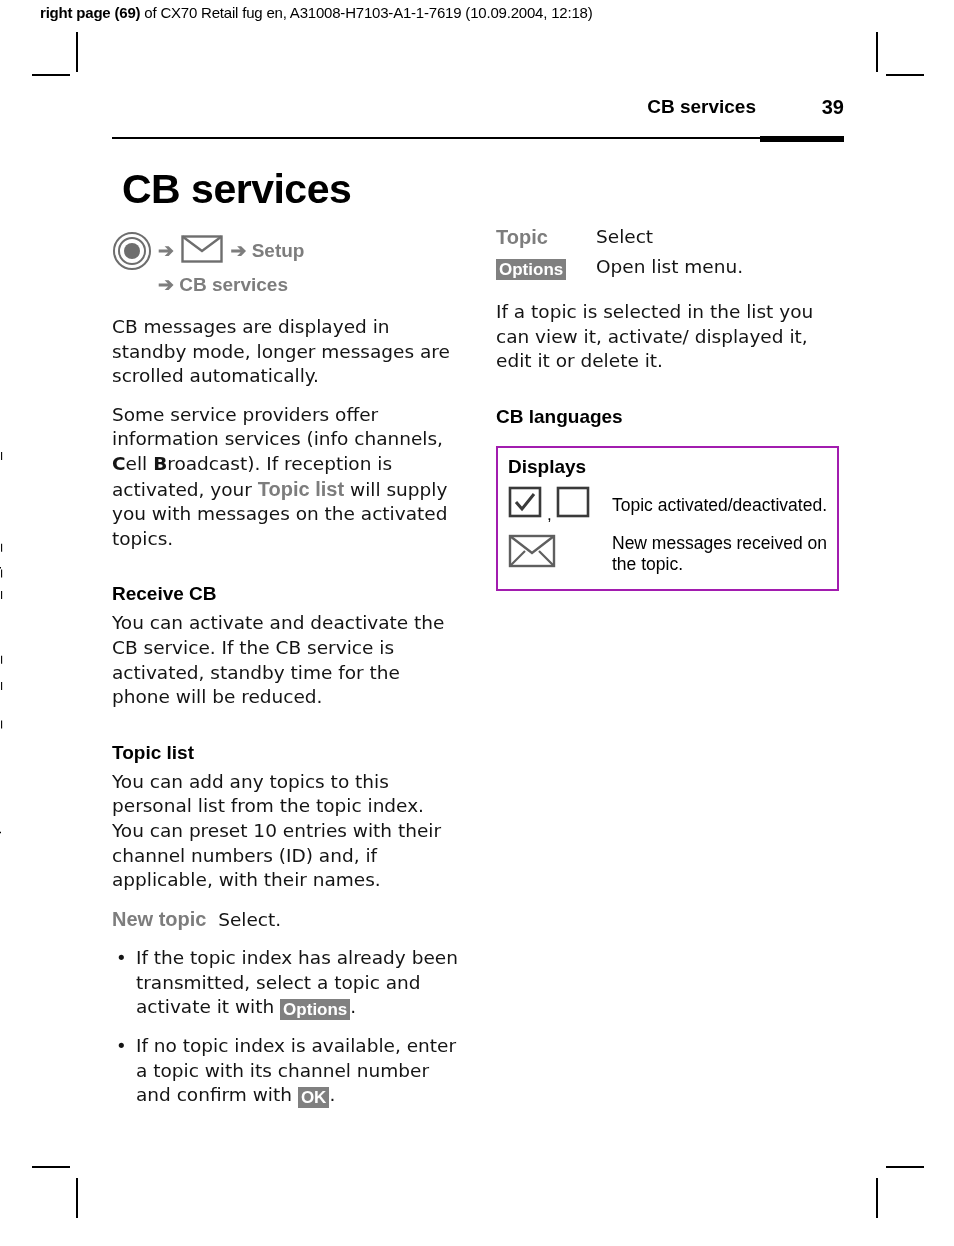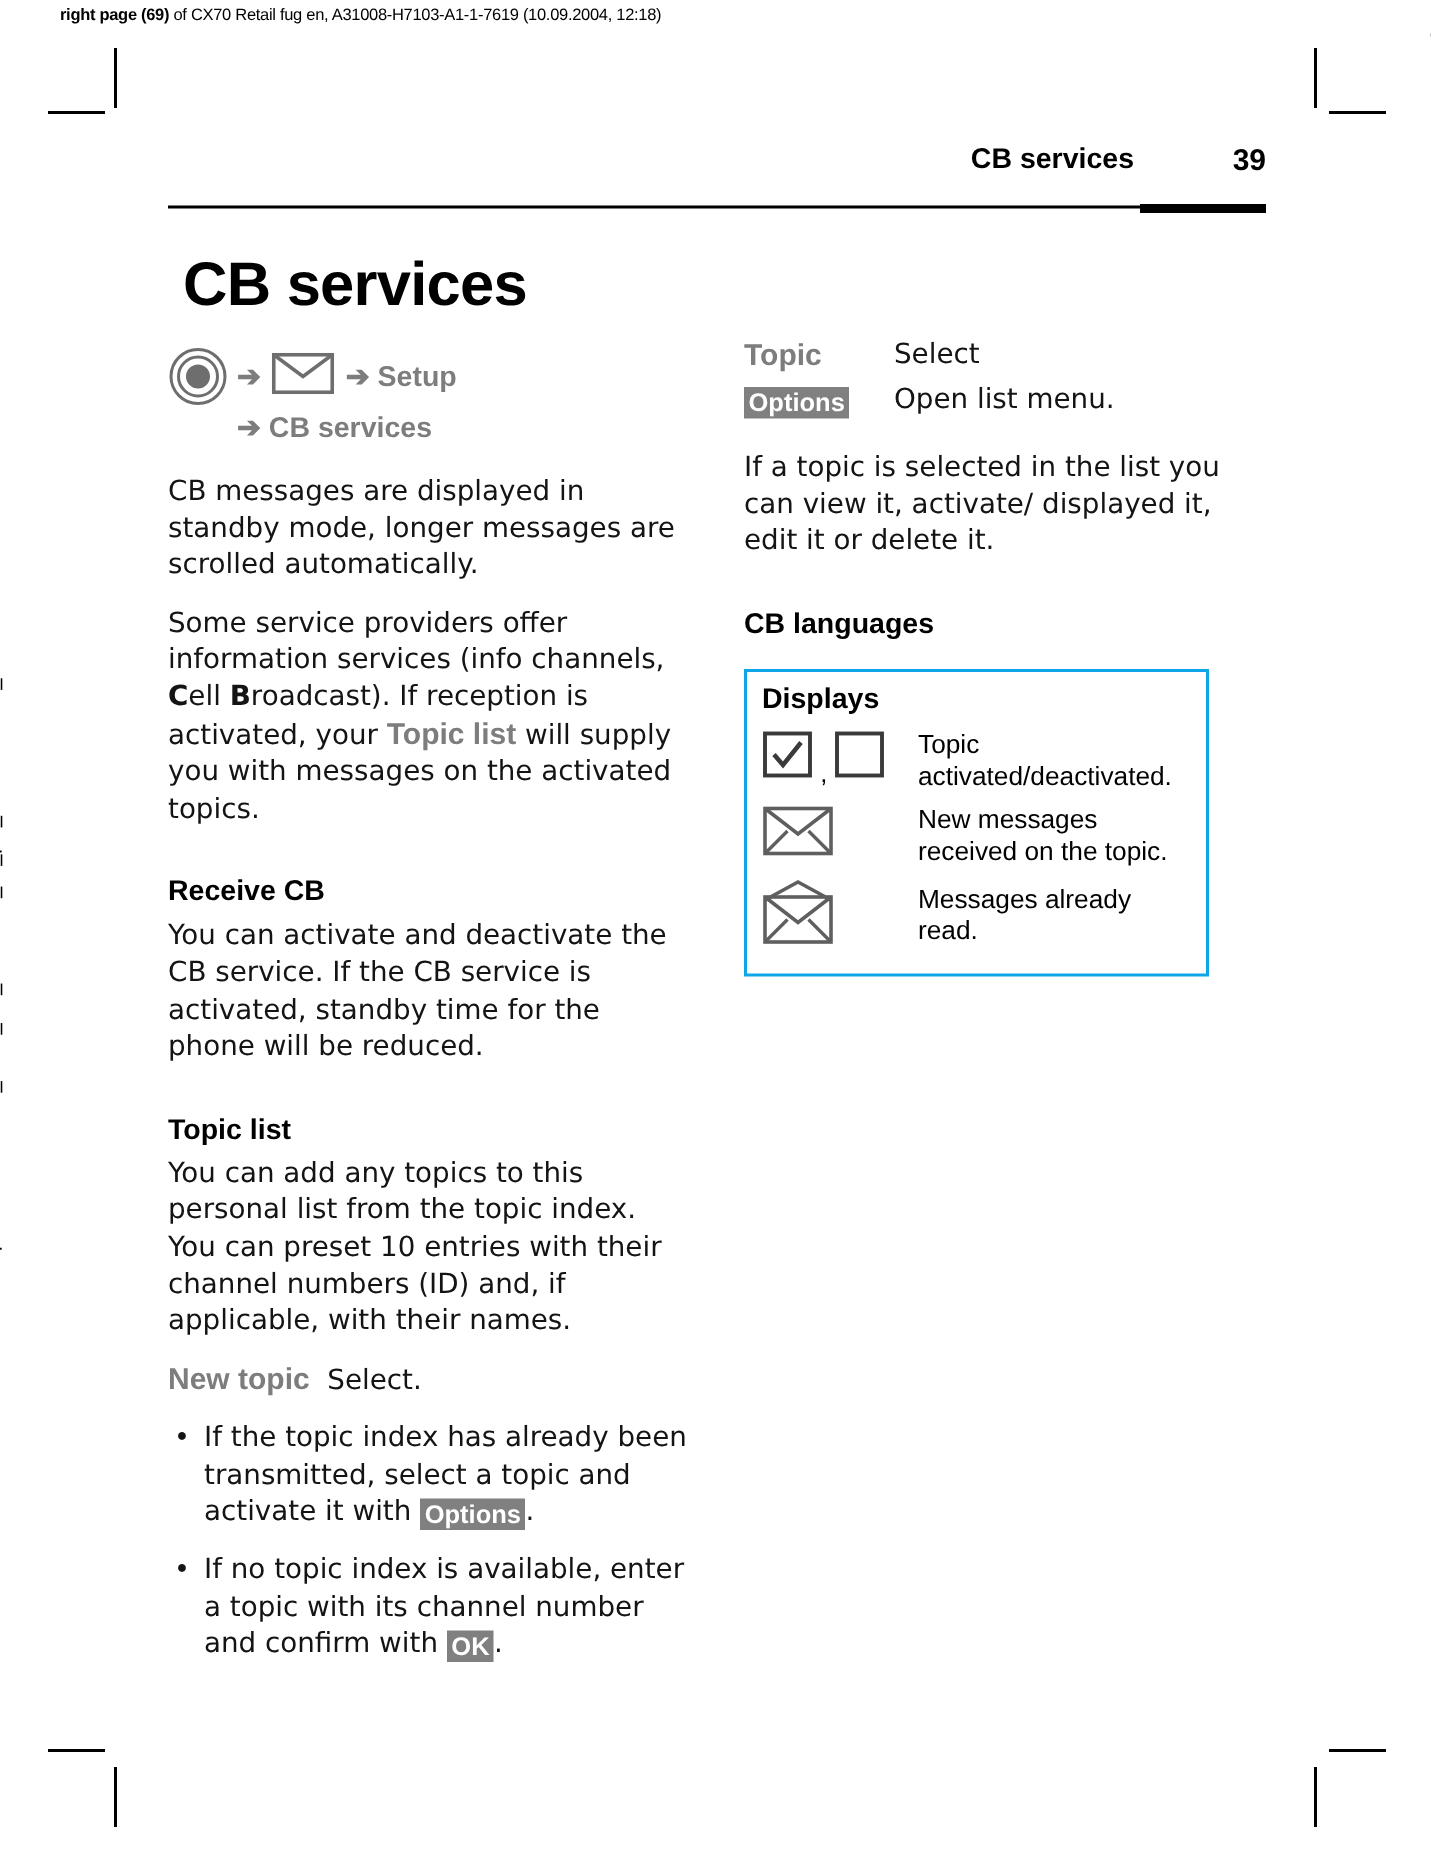--- a/index.html
+++ b/index.html
@@ -15,21 +15,21 @@
     color: #000000;
     overflow: hidden;
   }
 
   
   .print-header {
     position: absolute;
     left: 40px;
     top: 4px;
     font-family: "Liberation Sans", sans-serif;
-    font-size: 11px;
+    font-size: 15px;
     letter-spacing: -0.2px;
     white-space: nowrap;
   }
   .print-header b { font-weight: bold; }
 
   
   .crop {
     position: absolute;
     background: #000;
   }
@@ -212,23 +212,23 @@
     padding: 0 0 5px 0;
     font-family: "DejaVu Sans", "Liberation Sans", sans-serif;
     font-size: 18.5px;
     line-height: 24px;
     color: #141414;
   }
   table.keytable td.keycell { width: 100px; }
 
   
   .displays-box {
-    border: 2px solid #0ea5e9;
+    border: 2px solid #a21caf;
     padding: 8px 10px 10px 10px;
-    width: 310px;
+    width: 343px;
     box-sizing: border-box;
     margin-top: 18px;
   }
   .displays-title {
     font-family: "Liberation Sans", sans-serif;
     font-weight: bold;
     font-size: 19px;
     margin-bottom: 4px;
   }
   table.displays {
@@ -380,34 +380,20 @@
                 <svg width="48" height="34" viewBox="0 0 48 34">
                   <rect x="2" y="2" width="44" height="30" fill="#ffffff" stroke="#5f5f5f" stroke-width="2.4"></rect>
                   <path d="M2 2 L24 19 L46 2" fill="none" stroke="#5f5f5f" stroke-width="2.4"></path>
                   <path d="M2 32 L17 17" fill="none" stroke="#5f5f5f" stroke-width="2.2"></path>
                   <path d="M46 32 L31 17" fill="none" stroke="#5f5f5f" stroke-width="2.2"></path>
                 </svg>
               </span>
             </td>
             <td>New messages received on the topic.</td>
           </tr>
-          <tr>
-            <td class="icons">
-              <span>
-                <svg width="48" height="44" viewBox="0 0 48 44">
-                  <path d="M2 14 L24 2 L46 14" fill="none" stroke="#5f5f5f" stroke-width="2.4"></path>
-                  <rect x="2" y="12" width="44" height="30" fill="none" stroke="#5f5f5f" stroke-width="2.4"></rect>
-                  <path d="M2 12 L24 29 L46 12" fill="none" stroke="#5f5f5f" stroke-width="2.4"></path>
-                  <path d="M2 42 L17 27" fill="none" stroke="#5f5f5f" stroke-width="2.2"></path>
-                  <path d="M46 42 L31 27" fill="none" stroke="#5f5f5f" stroke-width="2.2"></path>
-                </svg>
-              </span>
-            </td>
-            <td>Messages already read.</td>
-          </tr>
         </tbody>
           </table>
       </div>
 
     </div>
 
   </div>
 </div>
 
 </body></html>

